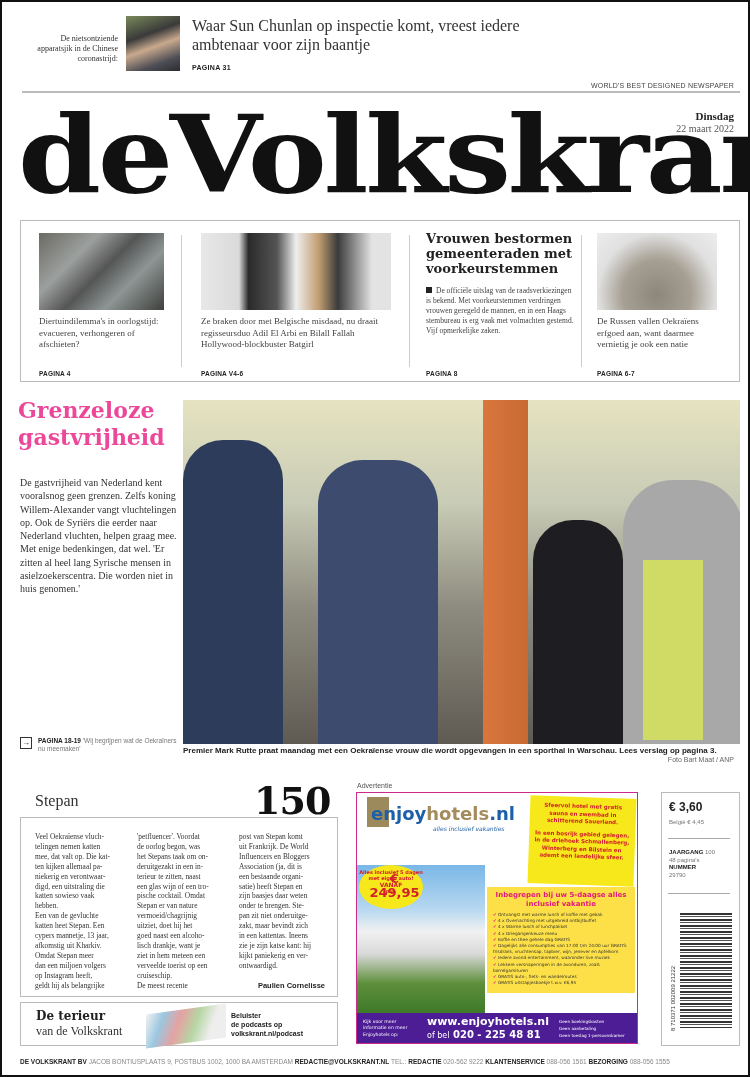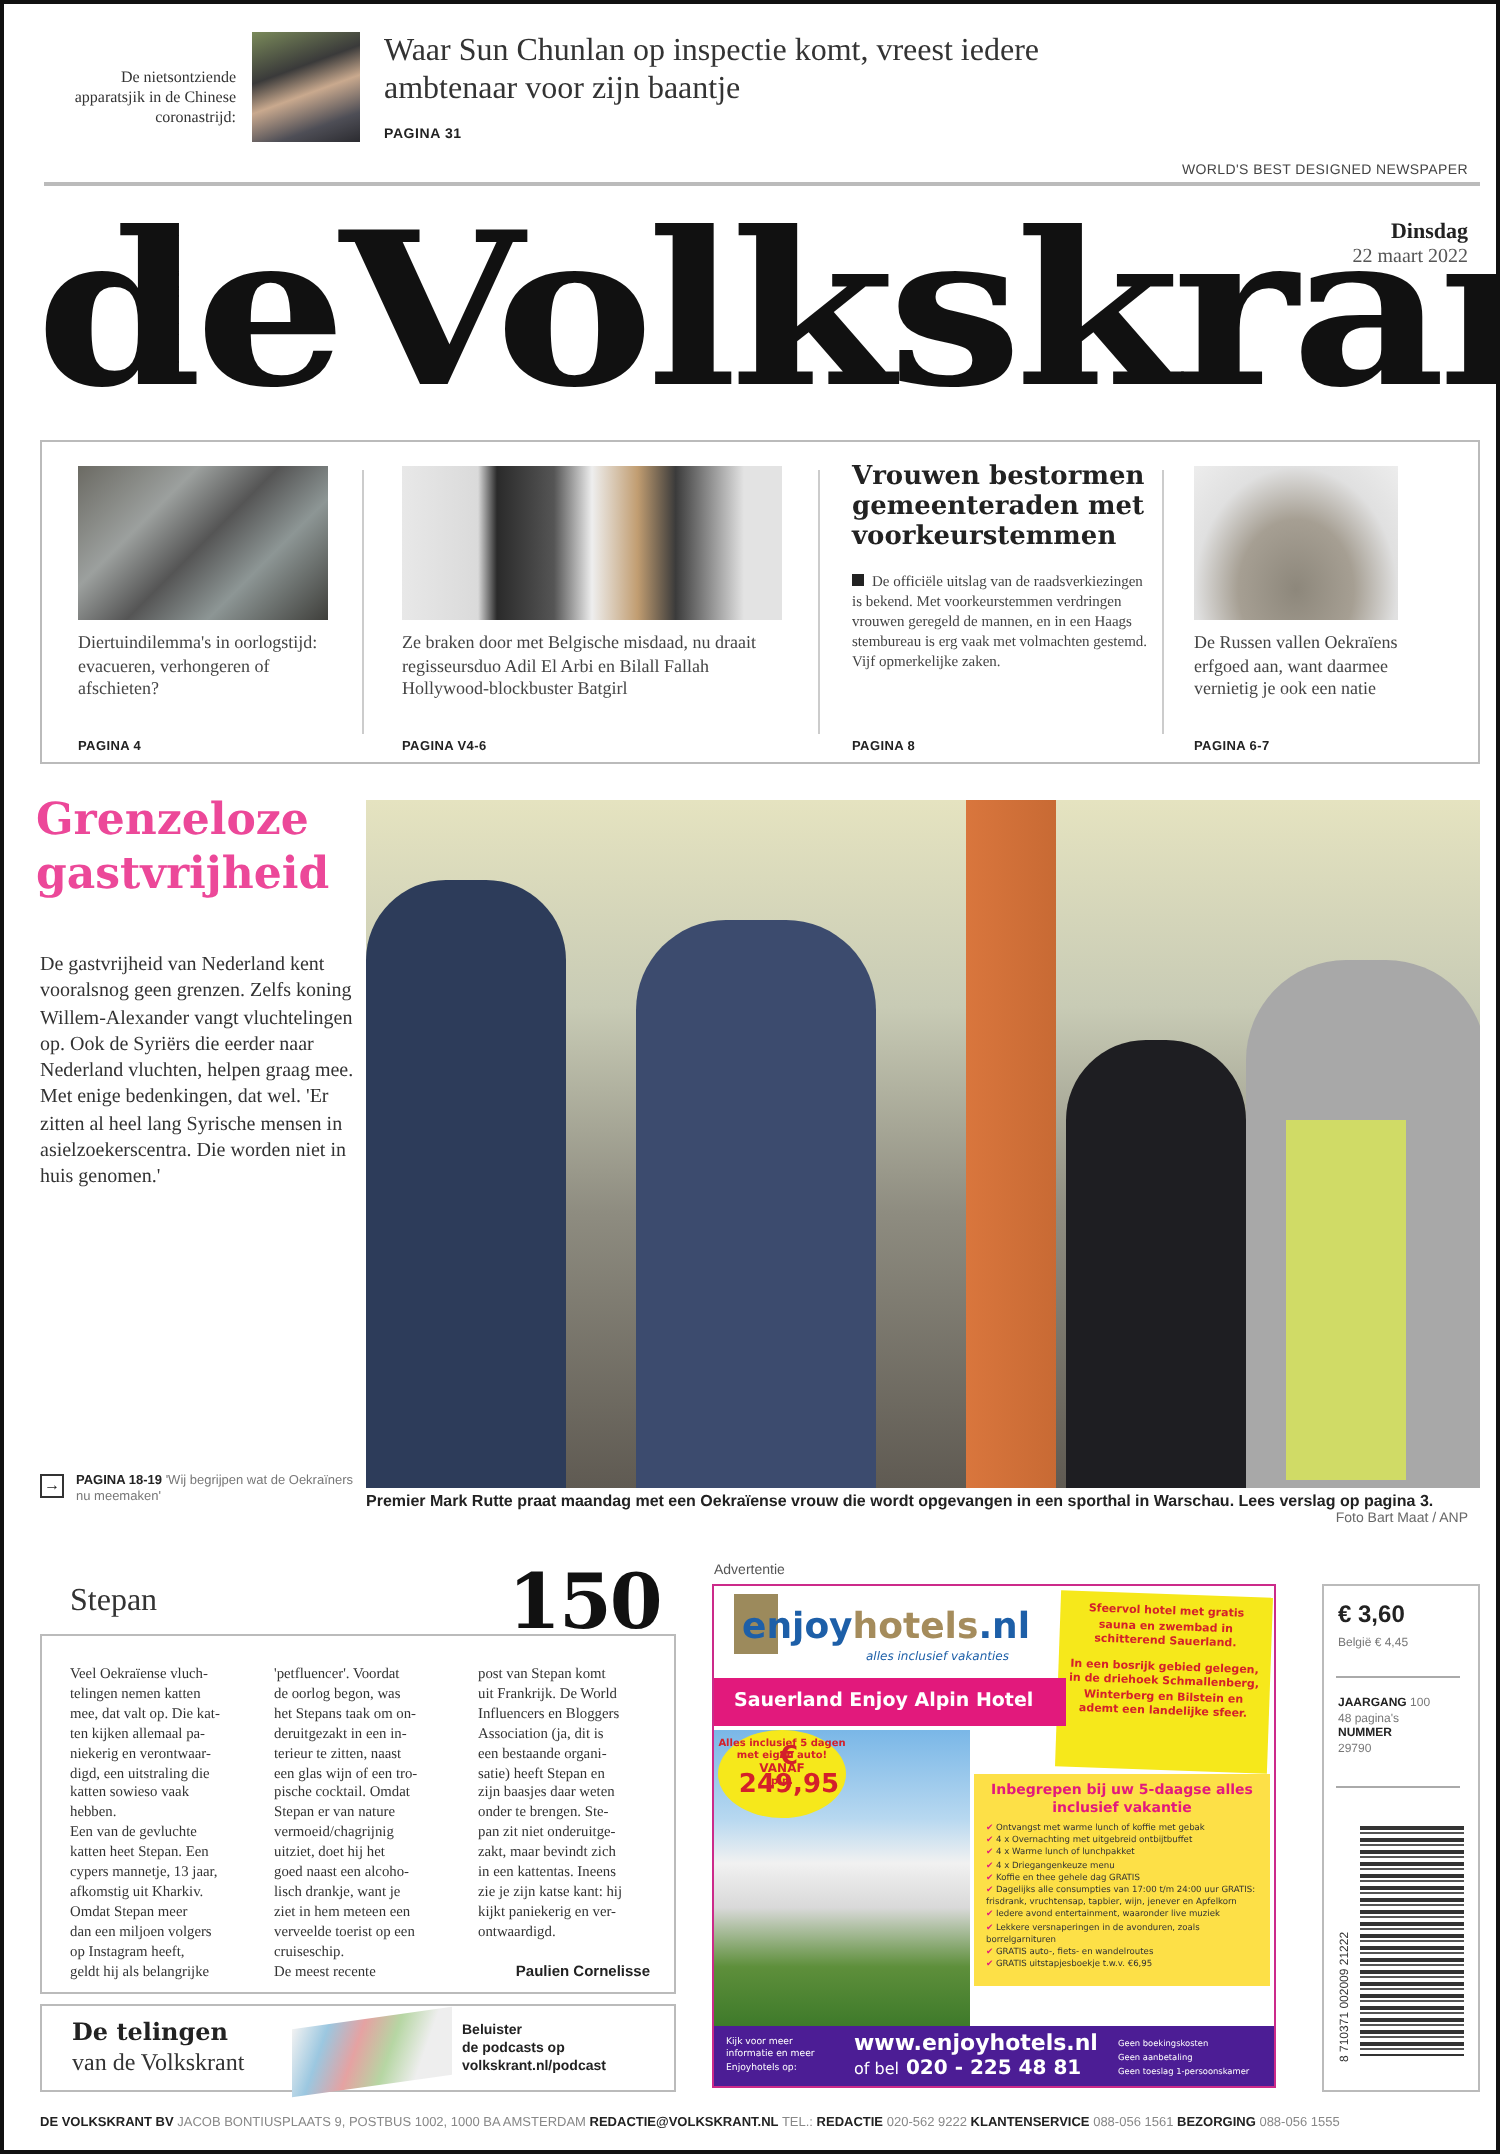--- a/index.html
+++ b/index.html
@@ -134,21 +134,21 @@
     <div class="txt">Ze braken door met Belgische misdaad, nu draait regisseursduo Adil El Arbi en Bilall Fallah Hollywood-blockbuster Batgirl</div>
     <div class="pg">PAGINA V4-6</div>
   </div>
   <div class="vdiv" style="left:388px;"></div>
   <div class="tcol" style="left:405px;width:148px;top:10px;">
     <div class="vrouwen-head">Vrouwen bestormen gemeenteraden met voorkeurstemmen</div>
     <div class="vrouwen-body"><span class="sq"></span><span>De officiële uitslag van de raadsverkiezingen is bekend. Met voorkeurstemmen verdringen vrouwen geregeld de mannen, en in een Haags stembureau is erg vaak met volmachten gestemd. Vijf opmerkelijke zaken.</span></div>
     <div class="pg" style="top:139px;">PAGINA 8</div>
   </div>
   <div class="vdiv" style="left:560px;"></div>
-  <div class="tcol" style="left:576px;width:102px;">
+  <div class="tcol" style="left:576px;width:120px;">
     <div class="img img-statue"></div>
     <div class="txt">De Russen vallen Oekraïens erfgoed aan, want daarmee vernietig je ook een natie</div>
     <div class="pg">PAGINA 6-7</div>
   </div>
 </div>
 
 <div class="abs lead-title">Grenzeloze gastvrijheid</div>
 <div class="abs lead-body">De gastvrijheid van Nederland kent vooralsnog geen grenzen. Zelfs koning Willem-Alexander vangt vluchtelingen op. Ook de Syriërs die eerder naar Nederland vluchten, helpen graag mee. Met enige bedenkingen, dat wel. 'Er zitten al heel lang Syrische mensen in asielzoekerscentra. Die worden niet in huis genomen.'</div>
 <div class="abs lead-ref">
   <span class="arrow-box">→</span>
@@ -211,42 +211,41 @@
 goed naast een alcoho-
 lisch drankje, want je
 ziet in hem meteen een
 verveelde toerist op een
 cruiseschip.
    De meest recente</div>
   <div class="author">Paulien Cornelisse</div>
 </div>
 
 <div class="abs pod-box">
-  <div class="pod-t1">De telingen</div>
+  <div class="pod-t1">De terieur</div>
   <div class="pod-t2">van de Volkskrant</div>
   <div class="pod-img"></div>
   <div class="pod-cta">
     <div>Beluister</div>
       <div>de podcasts op</div>
       <div>volkskrant.nl/podcast</div>
   </div>
 </div>
 
 <div class="abs ad-label">Advertentie</div>
 <div class="abs ad">
   <div class="ad-logo">
     <div class="e-bg"></div>
     <div class="brand"><span style="color:#1d5fa8">enjoy</span><span>hotels</span><span class="dot">.nl</span></div>
     <div class="tag">alles inclusief vakanties</div>
   </div>
   <div class="ad-yellow">
     <div>Sfeervol hotel met gratis sauna en zwembad in schitterend Sauerland.</div>
       <div style="margin-top:5px">In een bosrijk gebied gelegen, in de driehoek Schmallenberg, Winterberg en Bilstein en ademt een landelijke sfeer.</div>
   </div>
-  <div class="ad-pink-bar">Sauerland Enjoy Alpin Hotel</div>
   <div class="ad-photo"></div>
   <div class="ad-badge">
     <div>Alles inclusief 5 dagen met eigen auto!</div>
     <div style="font-size:6px;line-height:7px">VANAF</div>
     <div class="price">€ 249,95</div>
     <div>p.p.</div>
   </div>
   <div class="ad-incl">
     <div class="h">Inbegrepen bij uw 5-daagse alles inclusief vakantie</div>
     <ul>

